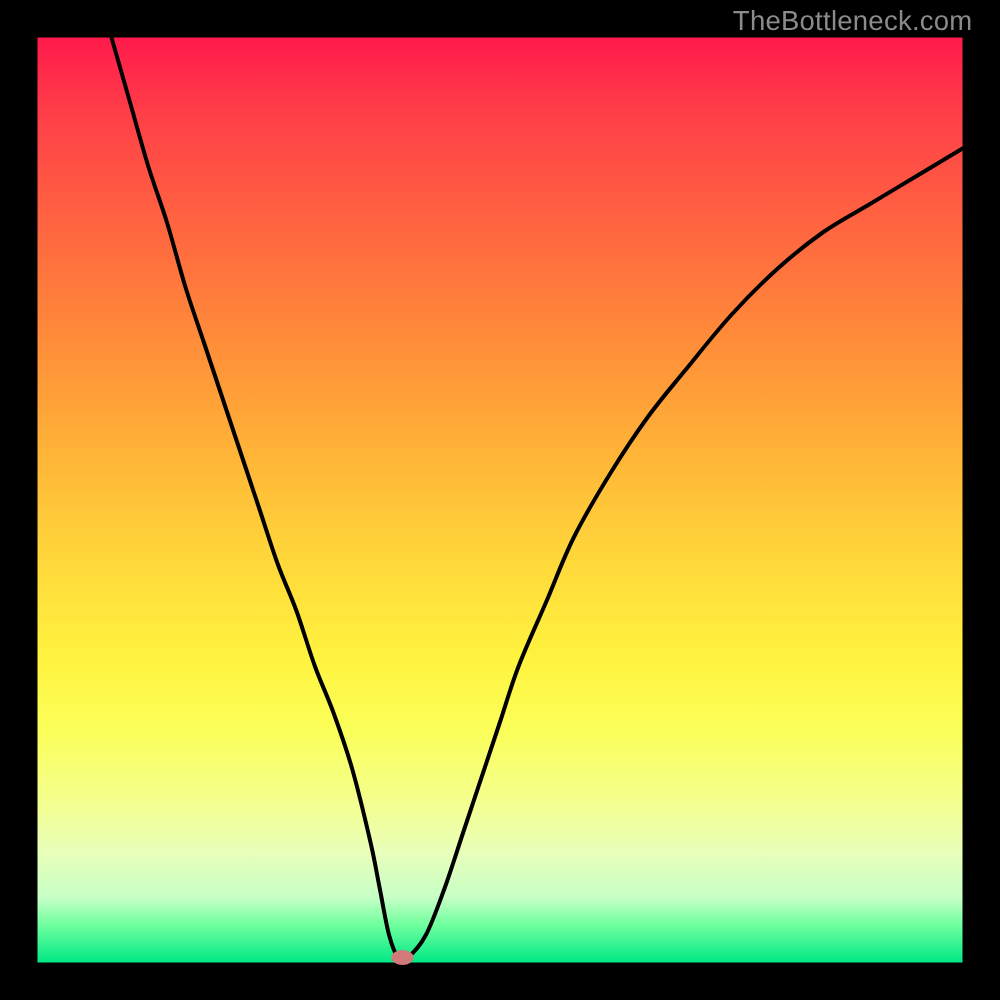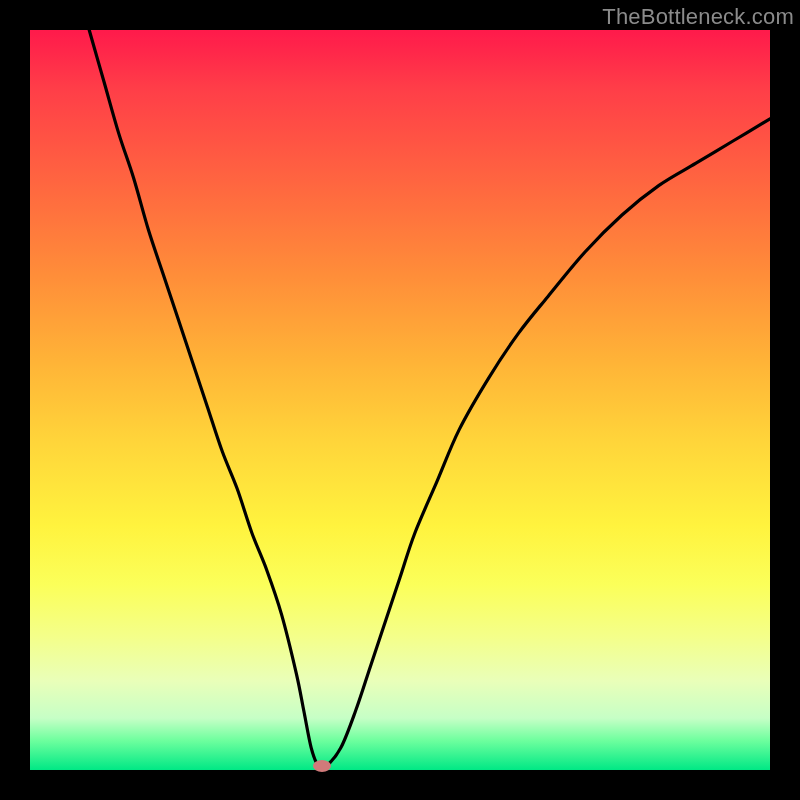--- a/index.html
+++ b/index.html
@@ -36,21 +36,21 @@
       #f4ff8a 82%,
       #e9ffb9 88%,
       #c6ffc6 93%,
       #6eff9e 96%,
       #00e885 100%
     );
   }
   .watermark {
     position: absolute;
     top: 4px;
-    right: 6px;
+    right: 22px;
     font-family: Arial, Helvetica, sans-serif;
     font-size: 22px;
     color: #8b8b8b;
     letter-spacing: 0.2px;
     user-select: none;
   }
   svg.curve {
     position: absolute;
     top: 0;
     left: 0;

